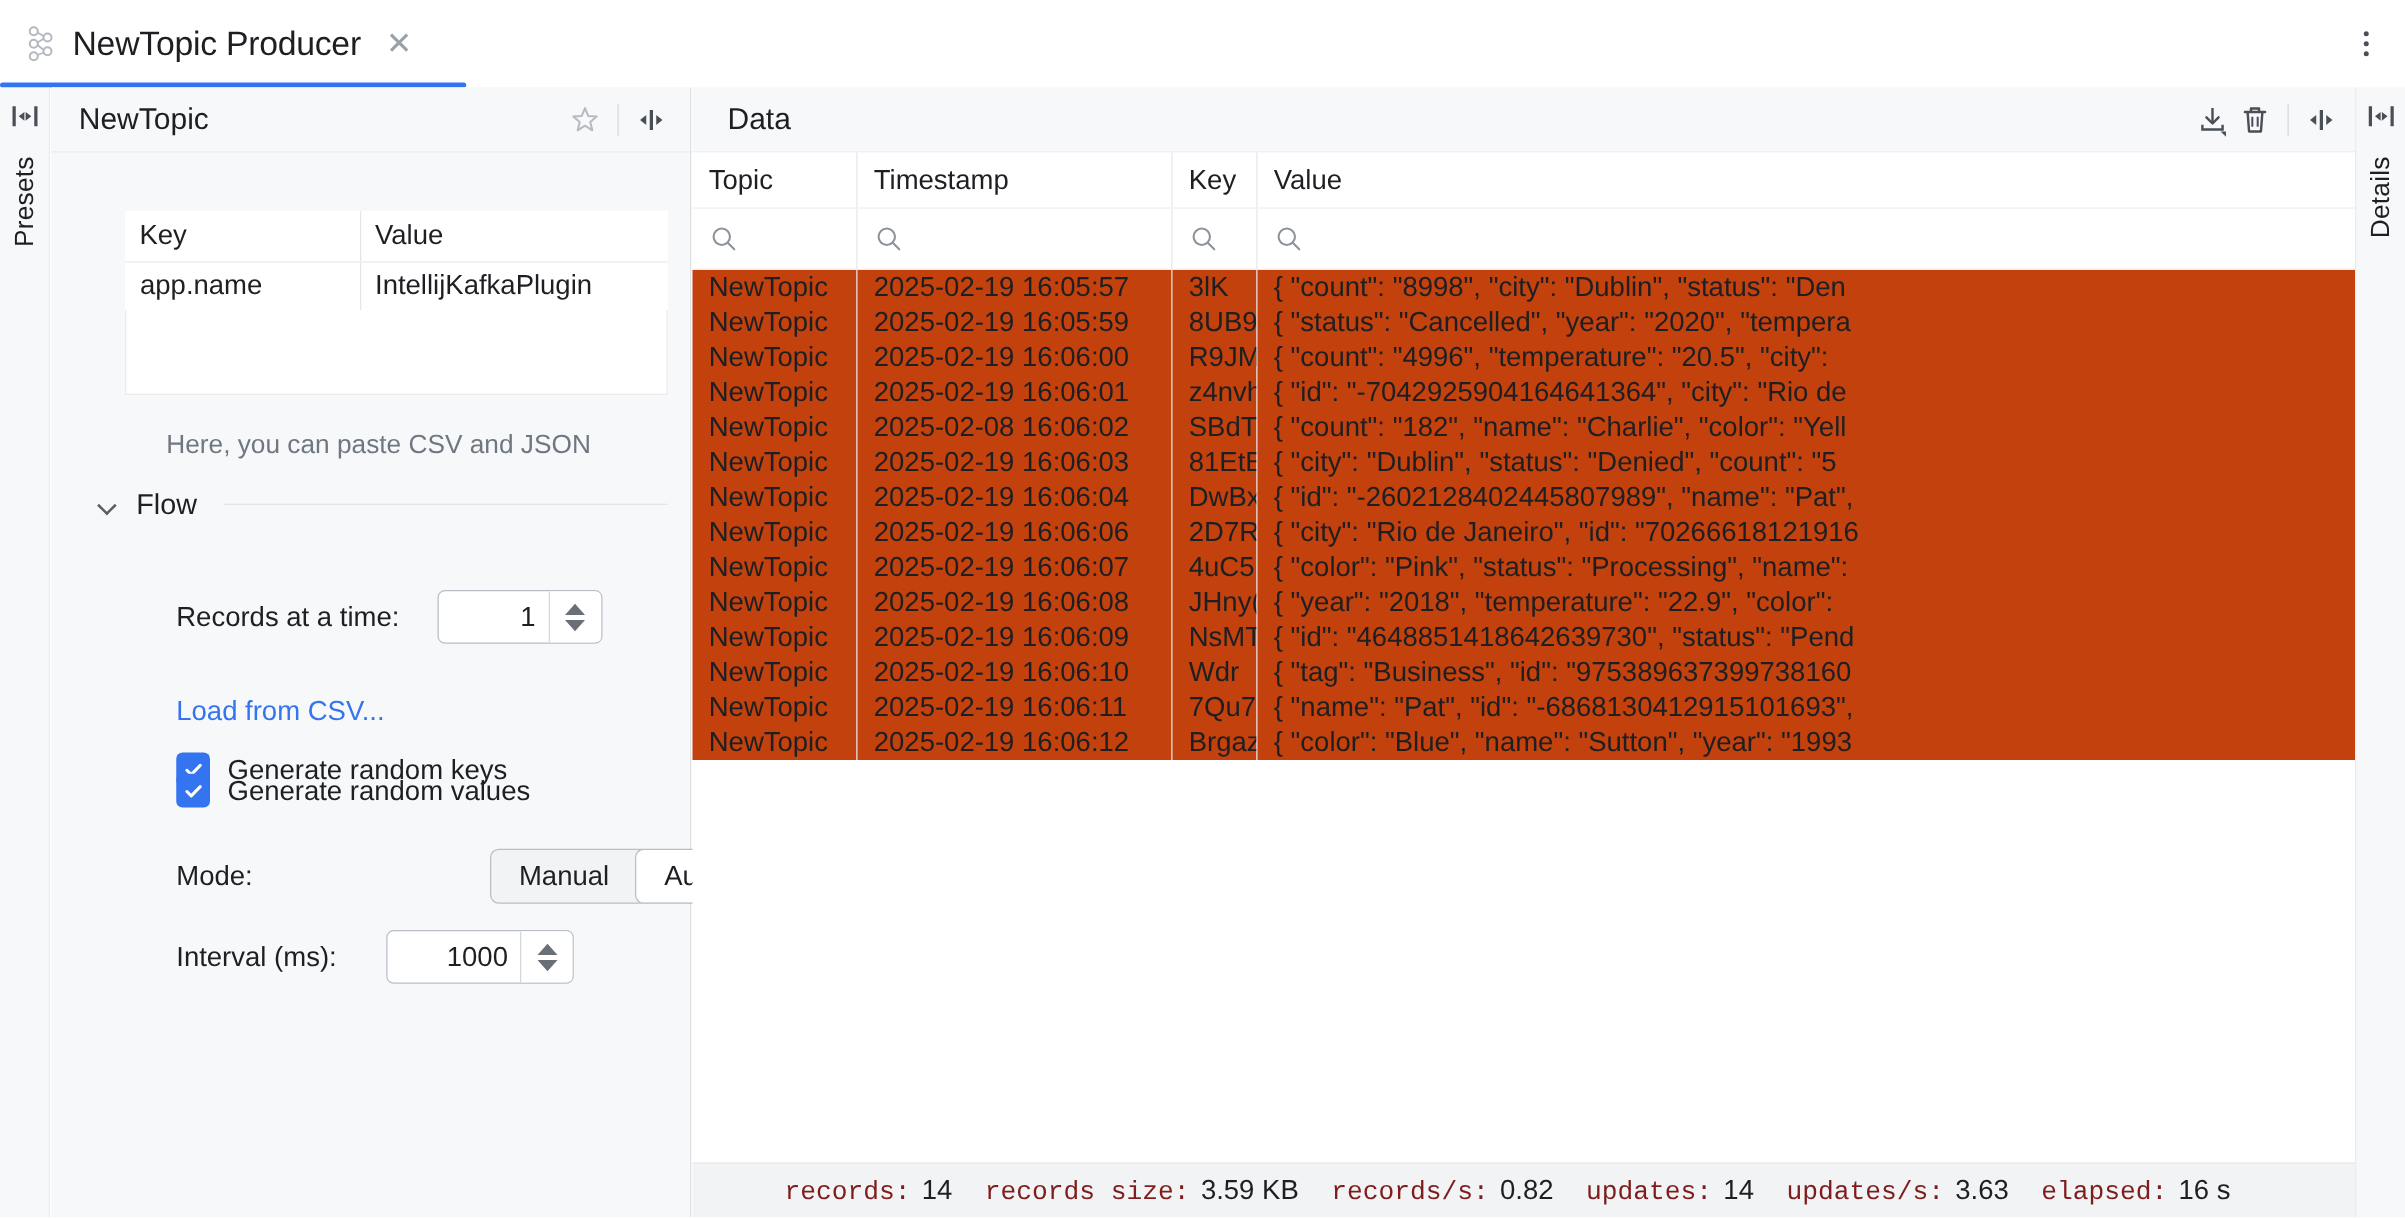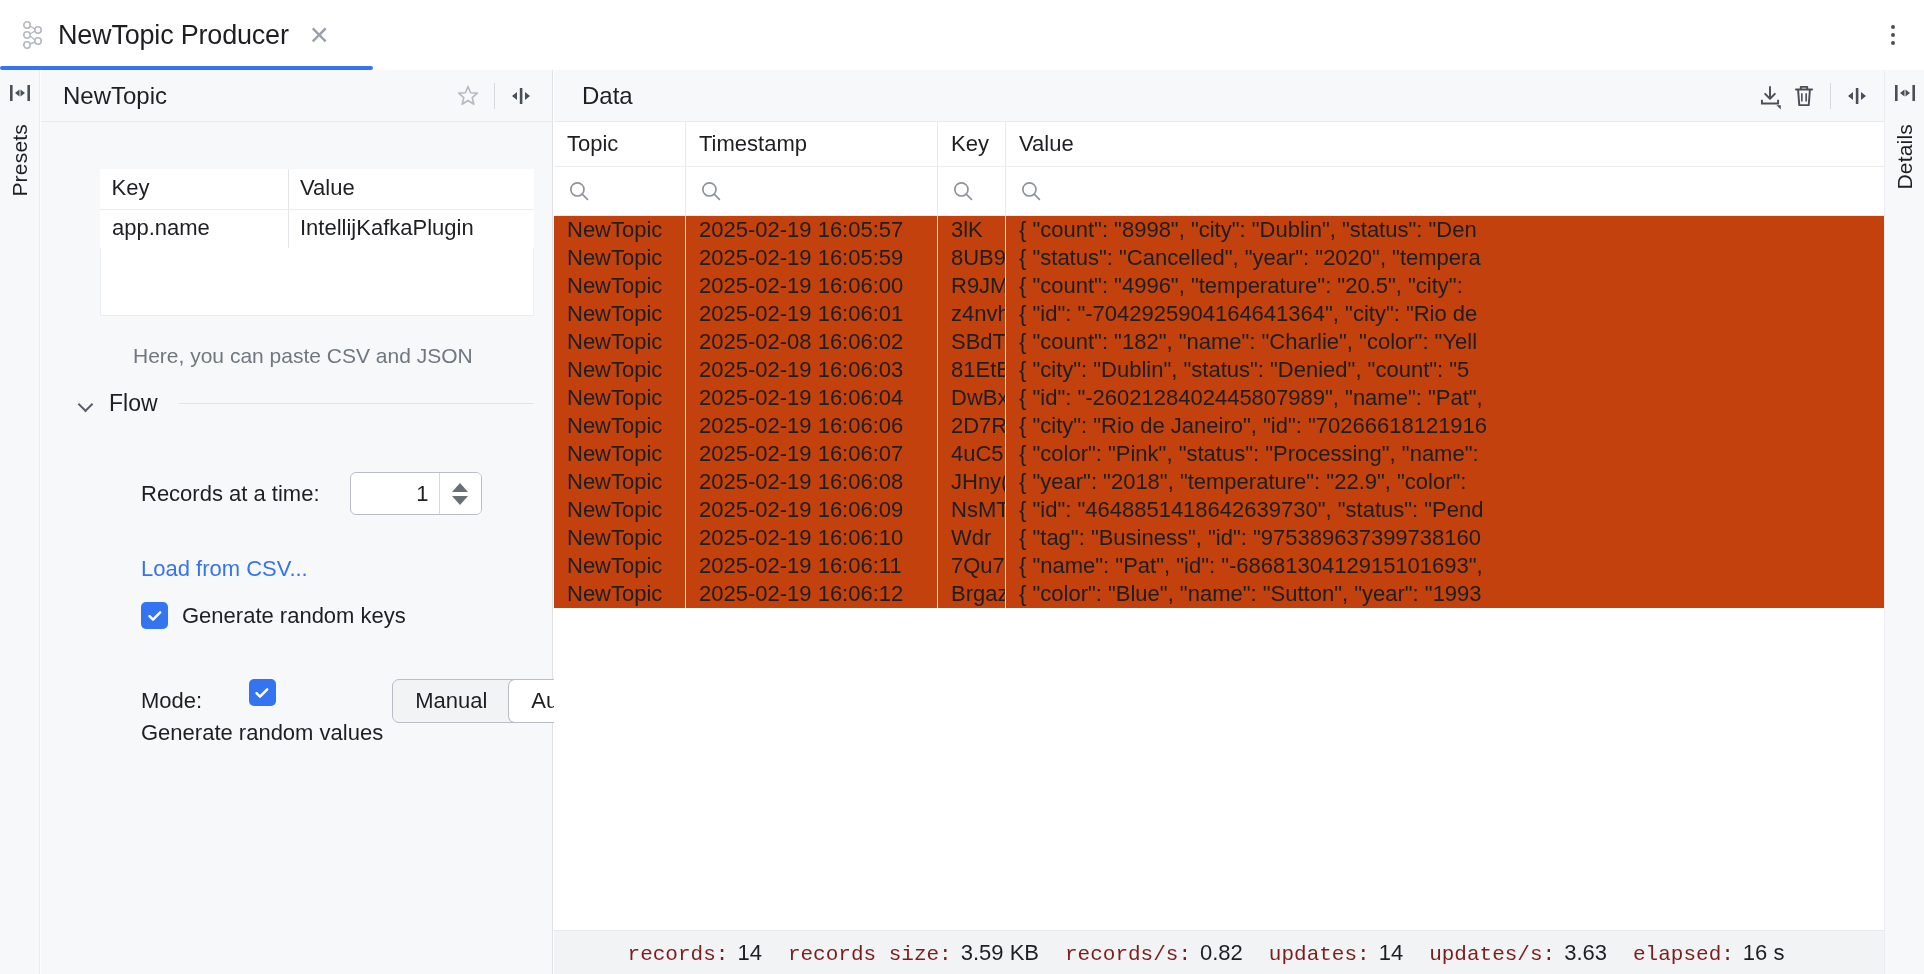--- a/index.html
+++ b/index.html
@@ -300,37 +300,47 @@
 
     <div class="cb-row" style="left:100px; top:480px;">
       <span class="cb">
         <svg width="18" height="18" viewBox="0 0 18 18">
             <path d="M3.5 9.2 L7 12.7 L14.2 5.3" fill="none" stroke="#fff" stroke-width="2.4" stroke-linecap="round" stroke-linejoin="round"></path>
           </svg>
       </span>
       <span class="cb-label">Generate random keys</span>
     </div>
 
-    <div class="cb-row" style="left:100px; top:557px;flex-direction:column;">
+    <div class="cb-row" style="left:100px; top:497px;">
       <span class="cb">
         <svg width="18" height="18" viewBox="0 0 18 18">
             <path d="M3.5 9.2 L7 12.7 L14.2 5.3" fill="none" stroke="#fff" stroke-width="2.4" stroke-linecap="round" stroke-linejoin="round"></path>
           </svg>
       </span>
       <span class="cb-label">Generate random values</span>
     </div>
 
     <div class="row" style="left:100px; top:557px;">
       <span class="row-label">Mode:</span>
       <span class="seg" style="margin-left:190px;">
         <button class="seg-btn">Manual</button>
         <button class="seg-btn active">Auto</button>
       </span>
     </div>
 
+    <div class="row" style="left:100px; top:622px;">
+      <span class="row-label">Interval (ms):</span>
+      <span class="spinner-field" style="margin-left:40px; width:150px;">
+        <input class="spinner-input" style="width: 106px;" value="1000">
+        <span class="spinner-btns">
+          <span class="tri-up"></span>
+          <span class="tri-down"></span>
+        </span>
+      </span>
+    </div>
 
   </div>
 </div>
 
 <div class="data-panel">
   <div class="data-head">
     <span class="data-title">Data</span>
     <span class="head-icon">
       <svg width="28" height="28" viewBox="0 0 26 26">
         <line x1="13" y1="4" x2="13" y2="15" stroke="#4a4f57" stroke-width="1.8"></line>

